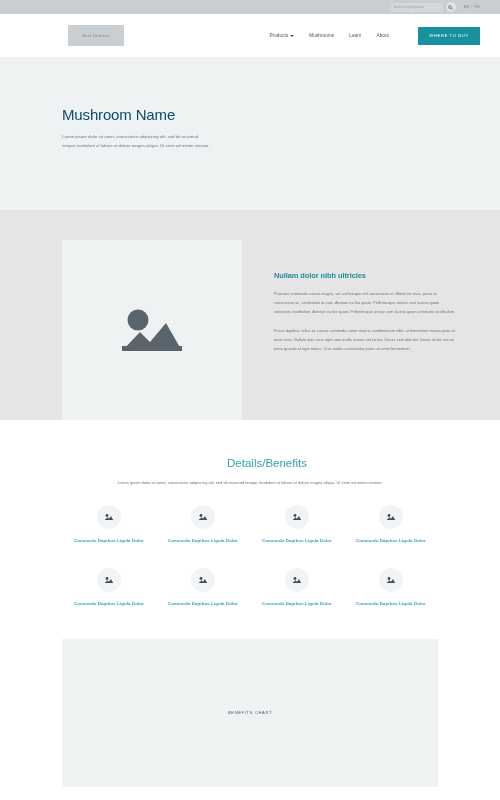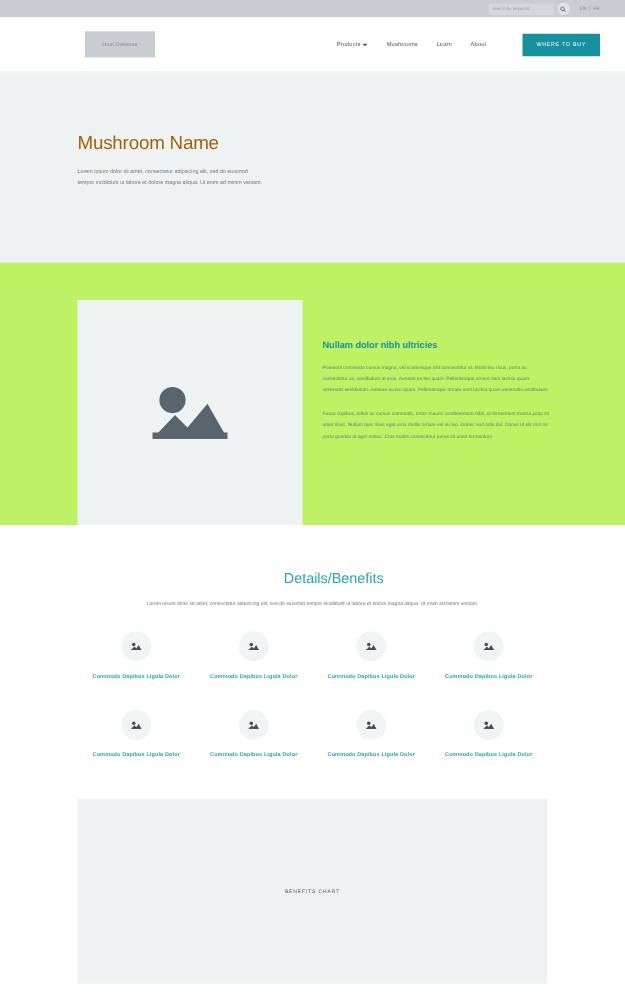--- a/index.html
+++ b/index.html
@@ -146,36 +146,37 @@
 
   
   .hero {
     background: #eef2f3;
     height: 152px;
     padding: 48px 0 0 62px;
   }
   .hero h1 {
     font-size: 15px;
     font-weight: 400;
-    color: #a16207;
+    color: #0c4a6e;
     letter-spacing: -.15px;
     margin-bottom: 9px;
   }
   .hero p {
     font-size: 4.3px;
     line-height: 2.1;
     color: #6e767c;
     width: 148px;
   }
 
   
   .content {
     padding: 30px 0 0 0;
     display: flex;
-    background: #bef264;
+    background: #e5e5e5;
+    gap: 16px;
   }
   .img-placeholder {
     width: 180px;
     height: 180px;
     margin-left: 62px;
     background: #eef2f3;
     display: flex;
     align-items: center;
     justify-content: center;
     flex: none;

